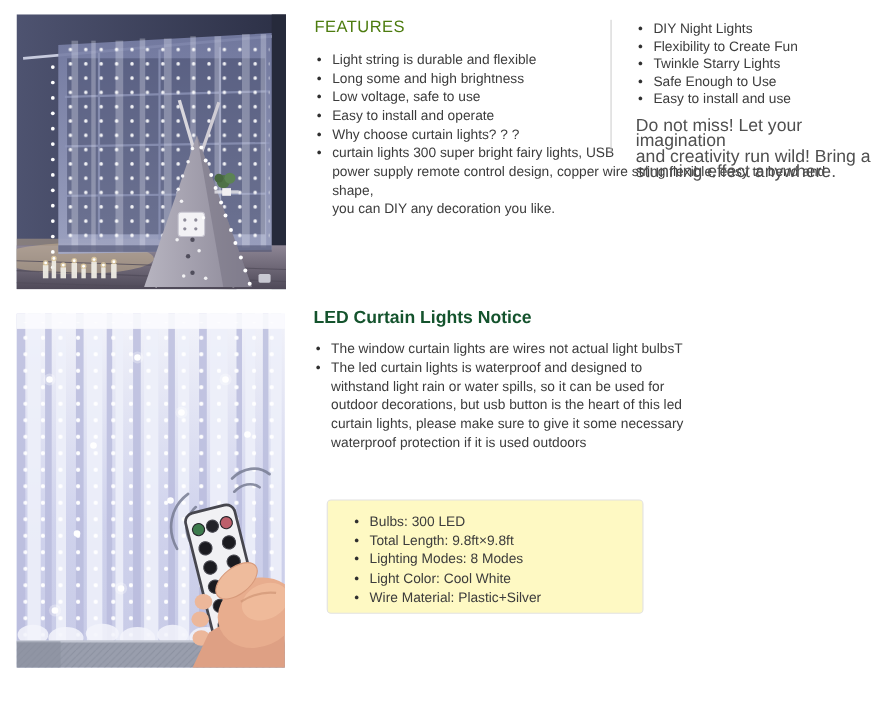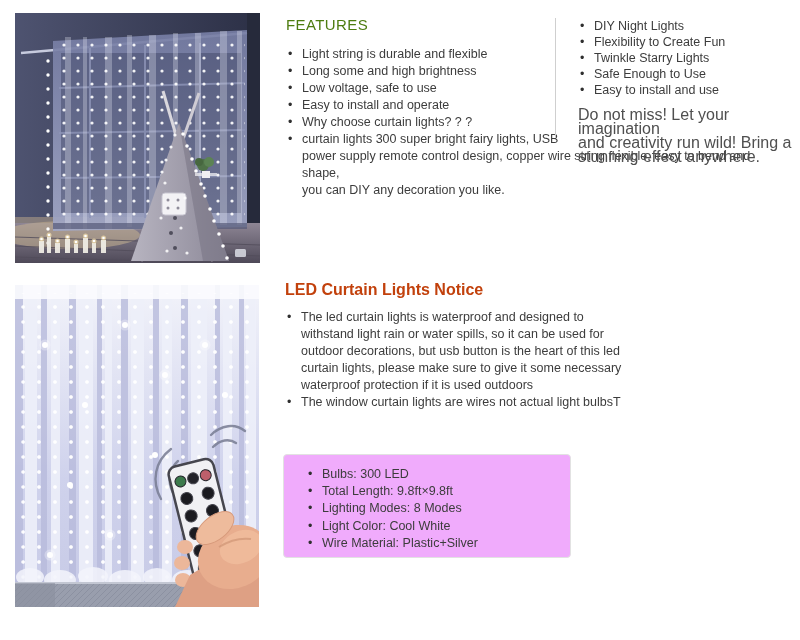--- a/index.html
+++ b/index.html
@@ -16,24 +16,24 @@
   ul.blist li::before{content:"\2022";position:absolute;left:2px;top:0;color:#2f2f2f;}
   .features-list2{margin-top:9px;}
 
   .vert-divider{left:555px;top:18px;width:1px;height:120px;background:#cfcfcf;}
 
   .highlights-col{left:578px;top:18px;width:215px;}
   .highlights-col ul.blist{line-height:16px;}
   .highlights-note{margin-top:10px;font-size:16px;line-height:14px;color:#4f4f4f;white-space:pre-line;}
 
   .notice-col{left:285px;top:281px;width:340px;}
-  .notice-title{font-size:16px;font-weight:700;color:#c2410c;margin:0 0 10px 0;}
-
-  .specs-box{left:283px;top:454px;width:288px;height:104px;box-sizing:border-box;
-             background:#f0abfc;border:1px solid #e2e2e2;border-radius:4px;
+  .notice-title{font-size:16px;font-weight:700;color:#14532d;margin:0 0 10px 0;}
+
+  .specs-box{left:297px;top:454px;width:288px;height:104px;box-sizing:border-box;
+             background:#fef9c3;border:1px solid #e2e2e2;border-radius:4px;
              padding:11px 8px 0 22px;}
   .specs-box ul.blist{line-height:17.2px;}
 
   .photo{display:block;}
 </style>
 </head>
 <body>
 
 <div id="page">
 
@@ -366,26 +366,26 @@
         <ellipse cx="226" cy="262" rx="22" ry="16" transform="rotate(-24 226 262)" fill="#f0bd9e" opacity="0.8"></ellipse>
         <path d="M204,262 Q220,252 236,254" stroke="#c98f70" stroke-width="2" fill="none" opacity="0.6"></path>
         <ellipse cx="200" cy="243" rx="22" ry="12" transform="rotate(-38 200 243)" fill="#eebb9c" stroke="#d79a7b" stroke-width="1"></ellipse>
       </g>
     </svg>
   </figure>
 
   <section class="abs notice-col">
     <h2 class="notice-title">LED Curtain Lights Notice</h2>
     <ul class="blist">
+      <li>The window curtain lights are wires not actual light bulbsT</li>
       <li>The led curtain lights is waterproof and designed to
 withstand light rain or water spills, so it can be used for
 outdoor decorations, but usb button is the heart of this led
 curtain lights, please make sure to give it some necessary
 waterproof protection if it is used outdoors</li>
-      <li>The window curtain lights are wires not actual light bulbsT</li>
     </ul>
   </section>
 
   <section class="abs specs-box">
     <ul class="blist">
       <li>Bulbs: 300 LED</li>
       <li>Total Length: 9.8ft×9.8ft</li>
       <li>Lighting Modes: 8 Modes</li>
       <li>Light Color: Cool White</li>
       <li>Wire Material: Plastic+Silver</li>

